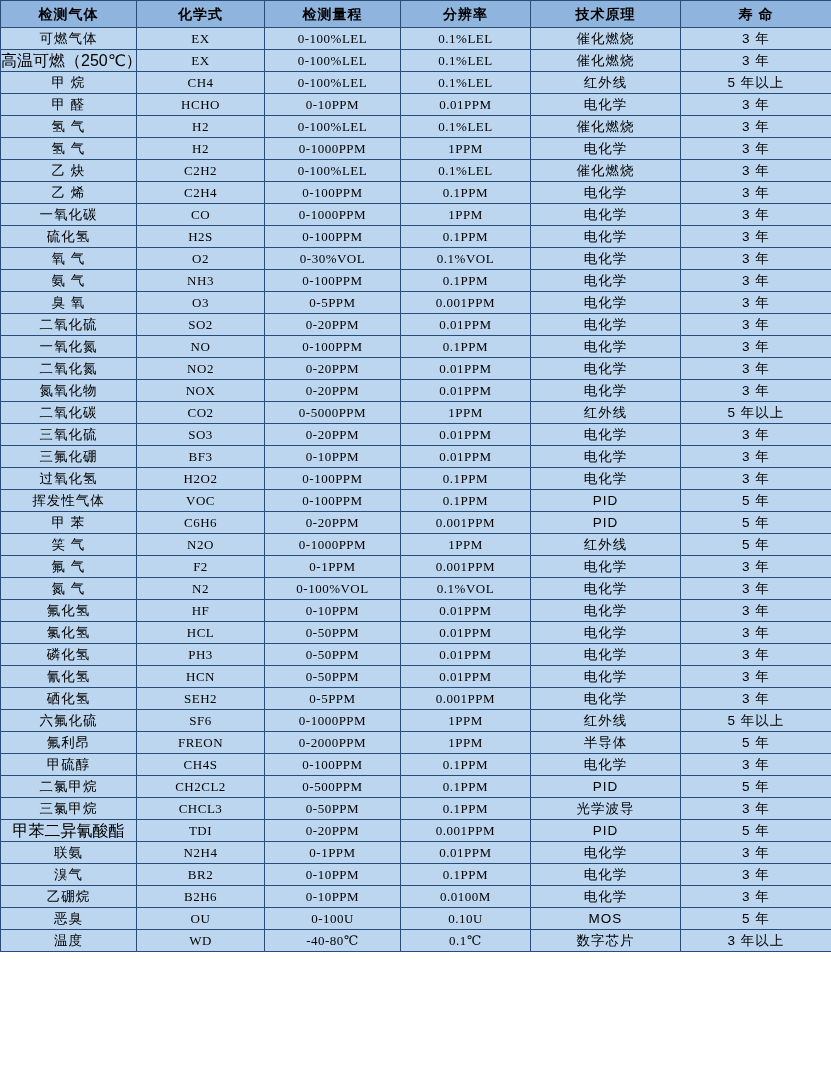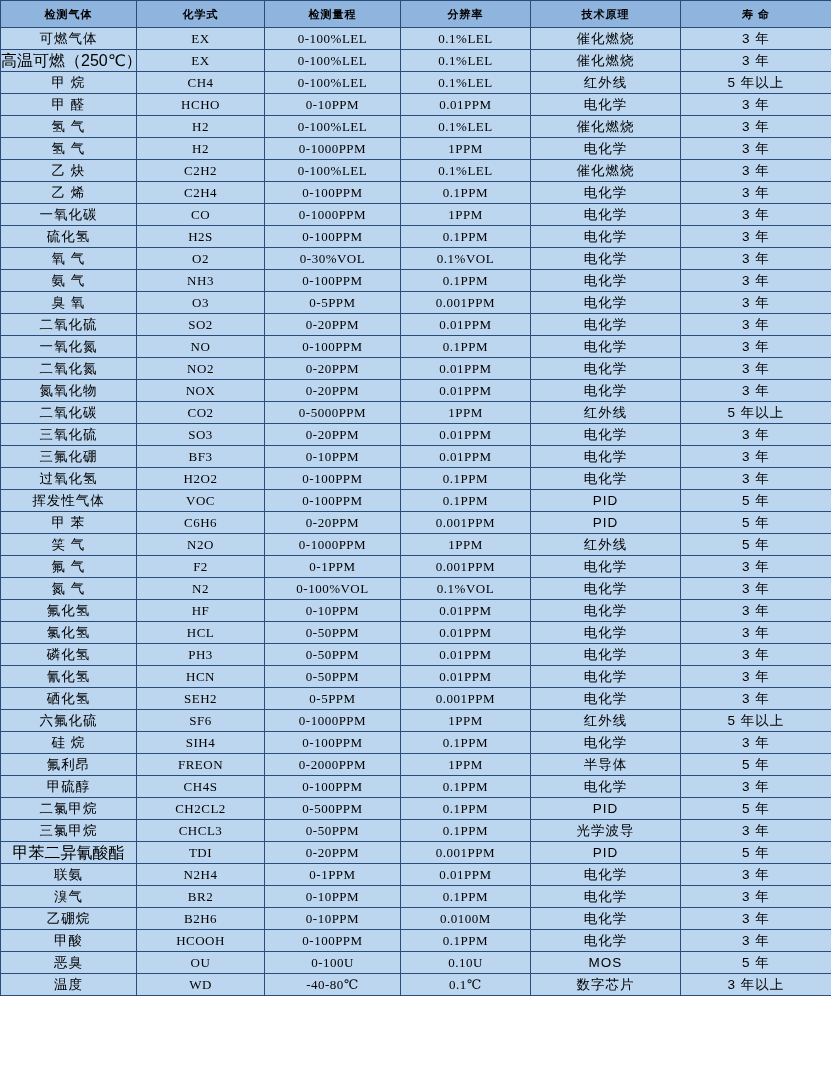--- a/index.html
+++ b/index.html
@@ -31,21 +31,21 @@
     color: #000000;
     padding: 0;
     height: 21px;
     line-height: 21px;
     overflow: hidden;
     white-space: nowrap;
   }
   #gas-table thead th {
     background: #8fb4dd;
     font-weight: bold;
-    font-size: 11px;
+    font-size: 14px;
     height: 26px;
     line-height: 26px;
     letter-spacing: 1px;
   }
   #gas-table tbody td {
     background: #bcd6ef;
     font-size: 13px;
   }
   #gas-table tbody td.cn {
     font-size: 13.5px;
@@ -334,28 +334,20 @@
       </tr>
       <tr>
         <td class="cn">六氟化硫</td>
         <td class="mono">SF6</td>
         <td class="mono">0-1000PPM</td>
         <td class="mono">1PPM</td>
         <td class="cn">红外线</td>
         <td class="cn">5 年以上</td>
       </tr>
       <tr>
-        <td class="cn">硅 烷</td>
-        <td class="mono">SIH4</td>
-        <td class="mono">0-100PPM</td>
-        <td class="mono">0.1PPM</td>
-        <td class="cn">电化学</td>
-        <td class="cn">3 年</td>
-      </tr>
-      <tr>
         <td class="cn">氟利昂</td>
         <td class="mono">FREON</td>
         <td class="mono">0-2000PPM</td>
         <td class="mono">1PPM</td>
         <td class="cn">半导体</td>
         <td class="cn">5 年</td>
       </tr>
       <tr>
         <td class="cn">甲硫醇</td>
         <td class="mono">CH4S</td>
@@ -402,28 +394,20 @@
         <td class="mono">0-10PPM</td>
         <td class="mono">0.1PPM</td>
         <td class="cn">电化学</td>
         <td class="cn">3 年</td>
       </tr>
       <tr>
         <td class="cn">乙硼烷</td>
         <td class="mono">B2H6</td>
         <td class="mono">0-10PPM</td>
         <td class="mono">0.0100M</td>
-        <td class="cn">电化学</td>
-        <td class="cn">3 年</td>
-      </tr>
-      <tr>
-        <td class="cn">甲酸</td>
-        <td class="mono">HCOOH</td>
-        <td class="mono">0-100PPM</td>
-        <td class="mono">0.1PPM</td>
         <td class="cn">电化学</td>
         <td class="cn">3 年</td>
       </tr>
       <tr>
         <td class="cn">恶臭</td>
         <td class="mono">OU</td>
         <td class="mono">0-100U</td>
         <td class="mono">0.10U</td>
         <td class="cn">MOS</td>
         <td class="cn">5 年</td>

